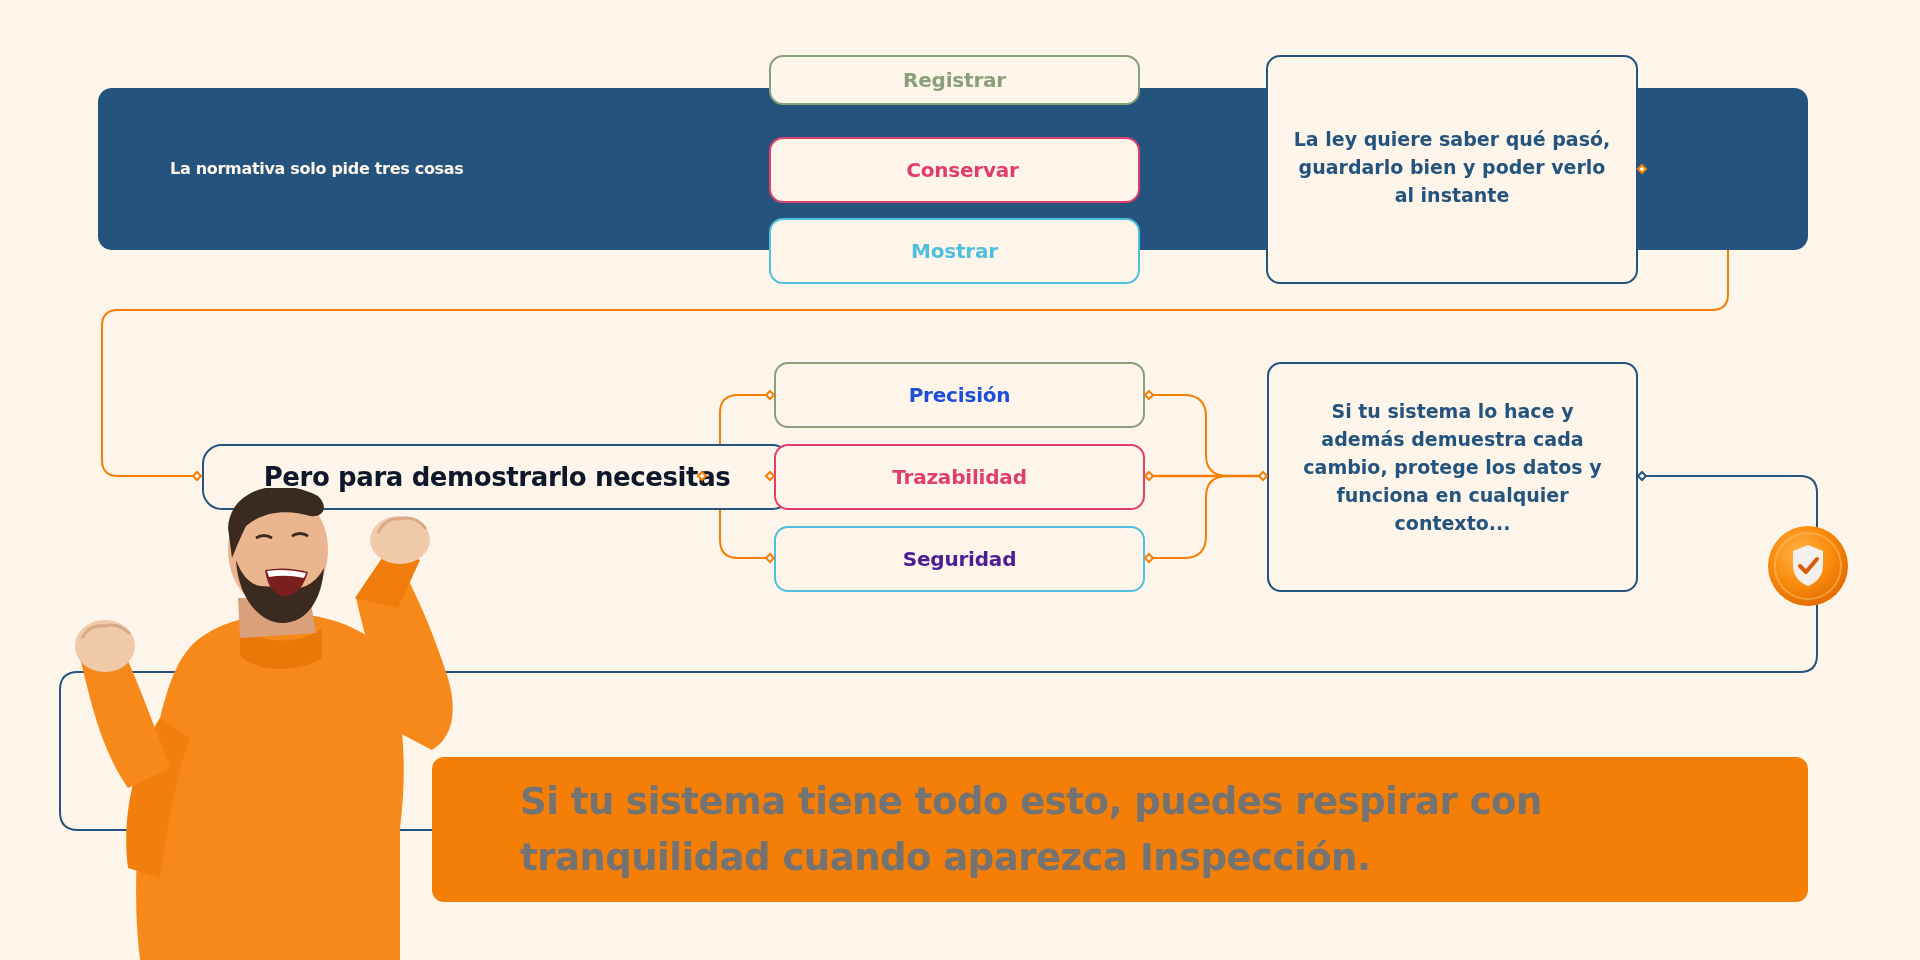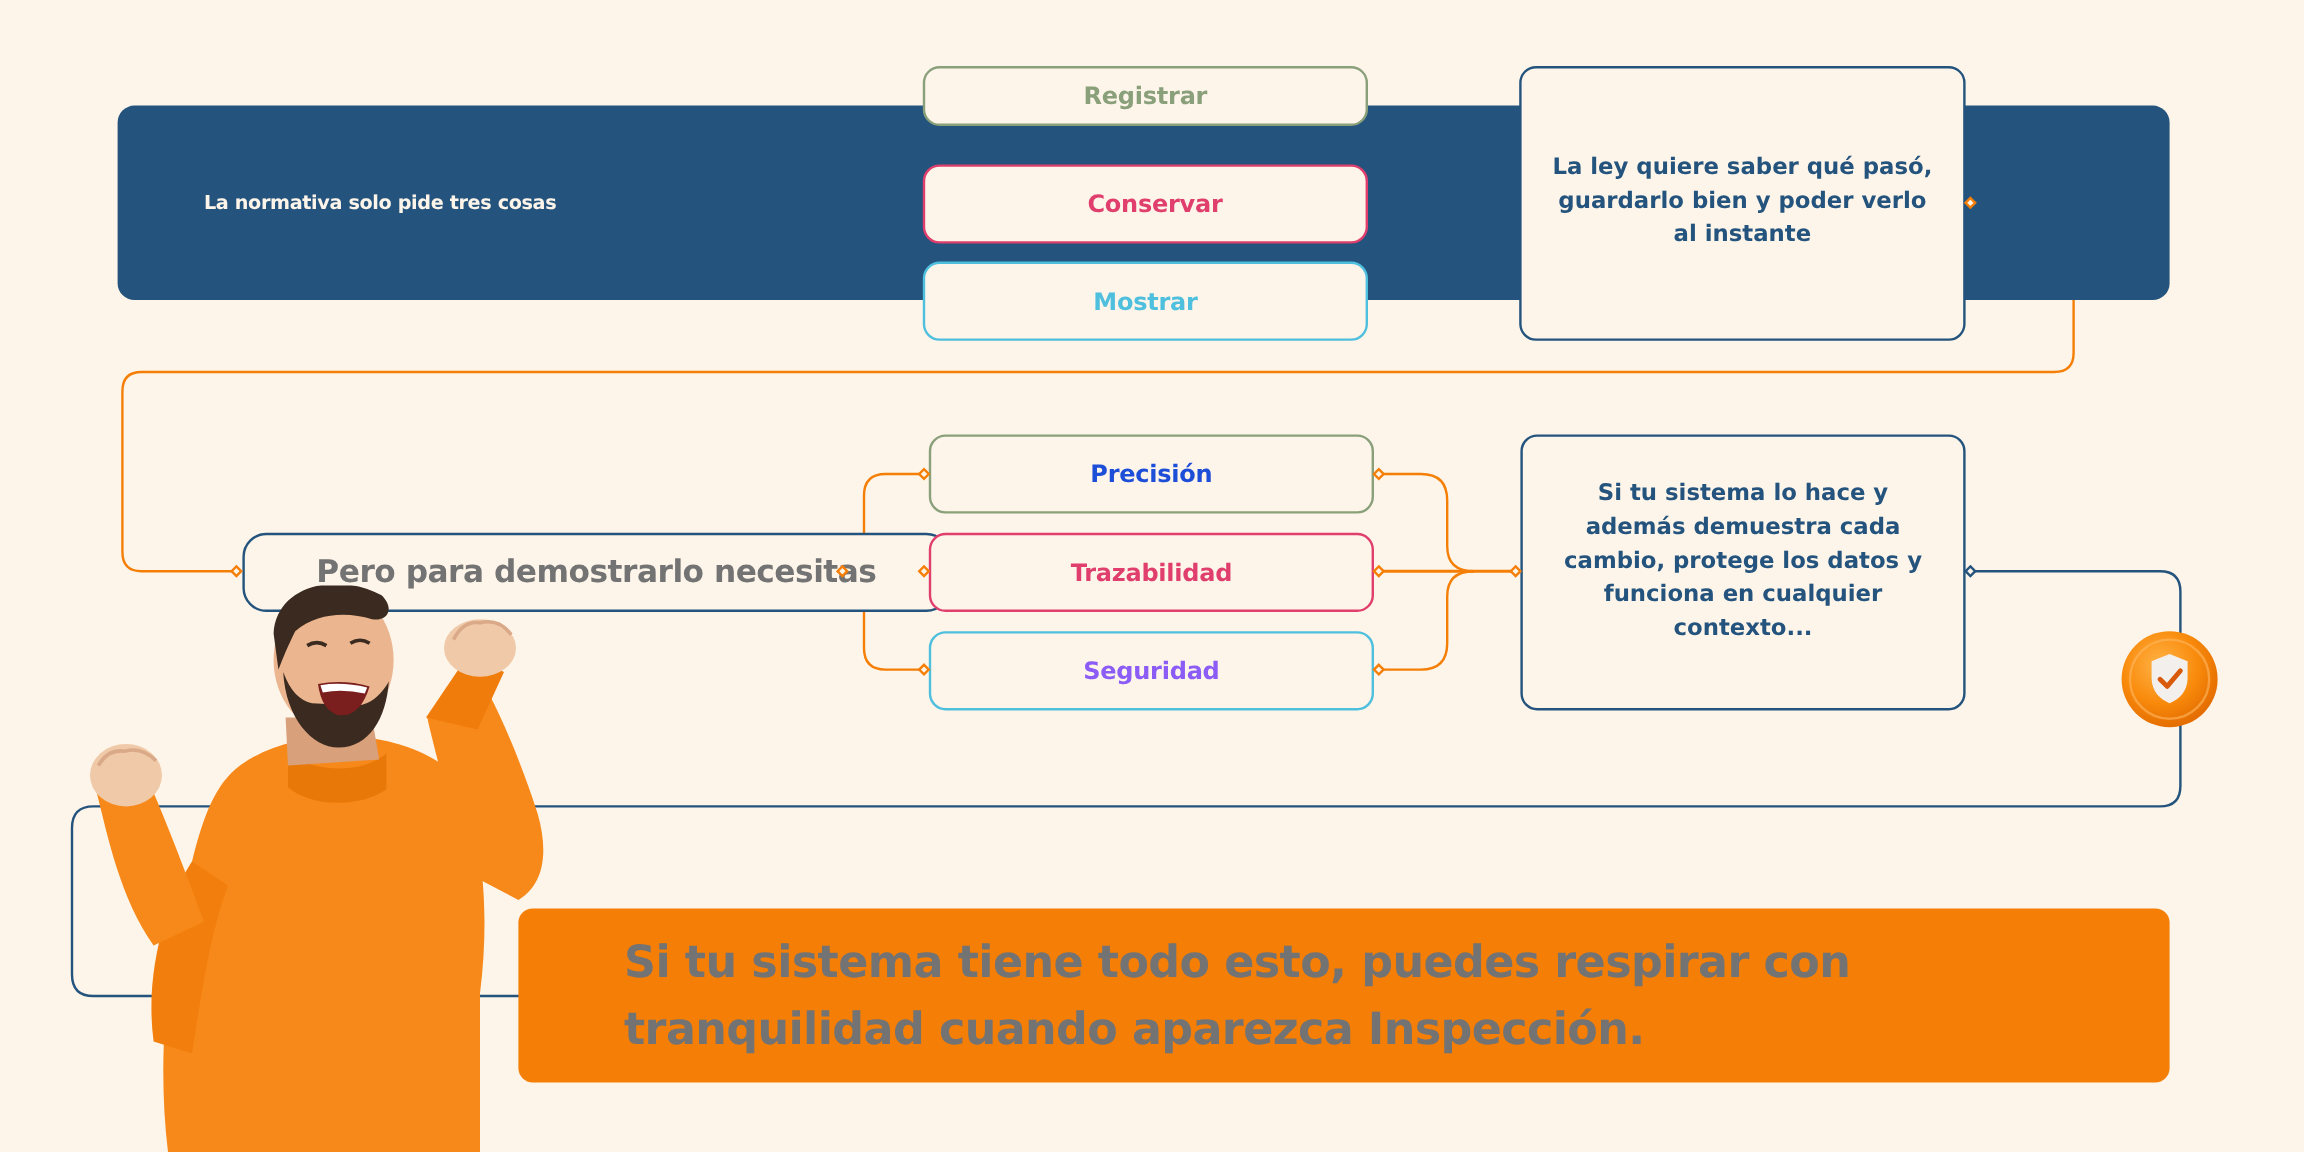--- a/index.html
+++ b/index.html
@@ -26,21 +26,21 @@
   .info-box {
     background: #fdf5ea; border: 2px solid #24547d; border-radius: 14px;
     display: flex; align-items: center; justify-content: center; text-align: center;
     color: #24547d; font-weight: bold; font-size: 19px; line-height: 28px;
     padding: 0 18px;
   }
   .demo-box {
     left: 202px; top: 444px; width: 590px; height: 66px;
     background: #fdf5ea; border: 2px solid #24547d; border-radius: 20px;
     display: flex; align-items: center; justify-content: center;
-    color: #737373; font-weight: bold; font-size: 26px; letter-spacing: -0.4px;
+    color: #0f172a; font-weight: bold; font-size: 26px; letter-spacing: -0.4px;
   }
   .banner-bottom {
     left: 432px; top: 757px; width: 1376px; height: 145px;
     background: #f57f06; border-radius: 12px;
   }
   .banner-bottom-text {
     left: 520px; top: 770px; width: 1240px; height: 120px;
     color: #737373; font-weight: bold; font-size: 37px; line-height: 56px;
     text-align: left; letter-spacing: -0.5px;
     display: flex; align-items: center; justify-content: center;
@@ -87,21 +87,21 @@
 <div class="abs demo-box">
   <span>Pero para demostrarlo necesitas</span>
 </div>
 
 <div class="abs pill" style="left:774px; top:362px; width:371px; height:66px; border-color:#8aa07a; color:#1d4ed8;">
   <span>Precisión</span>
 </div>
 <div class="abs pill" style="left:774px; top:444px; width:371px; height:66px; border-color:#e03f6e; color:#e03f6e;">
   <span>Trazabilidad</span>
 </div>
-<div class="abs pill" style="left:774px; top:526px; width:371px; height:66px; border-color:#4fbfde; color:#8b5cf6;">
+<div class="abs pill" style="left:774px; top:526px; width:371px; height:66px; border-color:#4fbfde; color:#4c1d95;">
   <span>Seguridad</span>
 </div>
 
 <div class="abs info-box" style="left:1267px; top:362px; width:371px; height:230px; padding-bottom:20px;">
   <span>Si tu sistema lo hace y además demuestra cada cambio, protege los datos y funciona en cualquier contexto...</span>
 </div>
 
 <svg class="layer" width="1920" height="960">
   <g fill="#fdf5ea" stroke="#f57f06" stroke-width="2">
     <path d="M1642 165 l4 4 -4 4 -4 -4z"></path>

